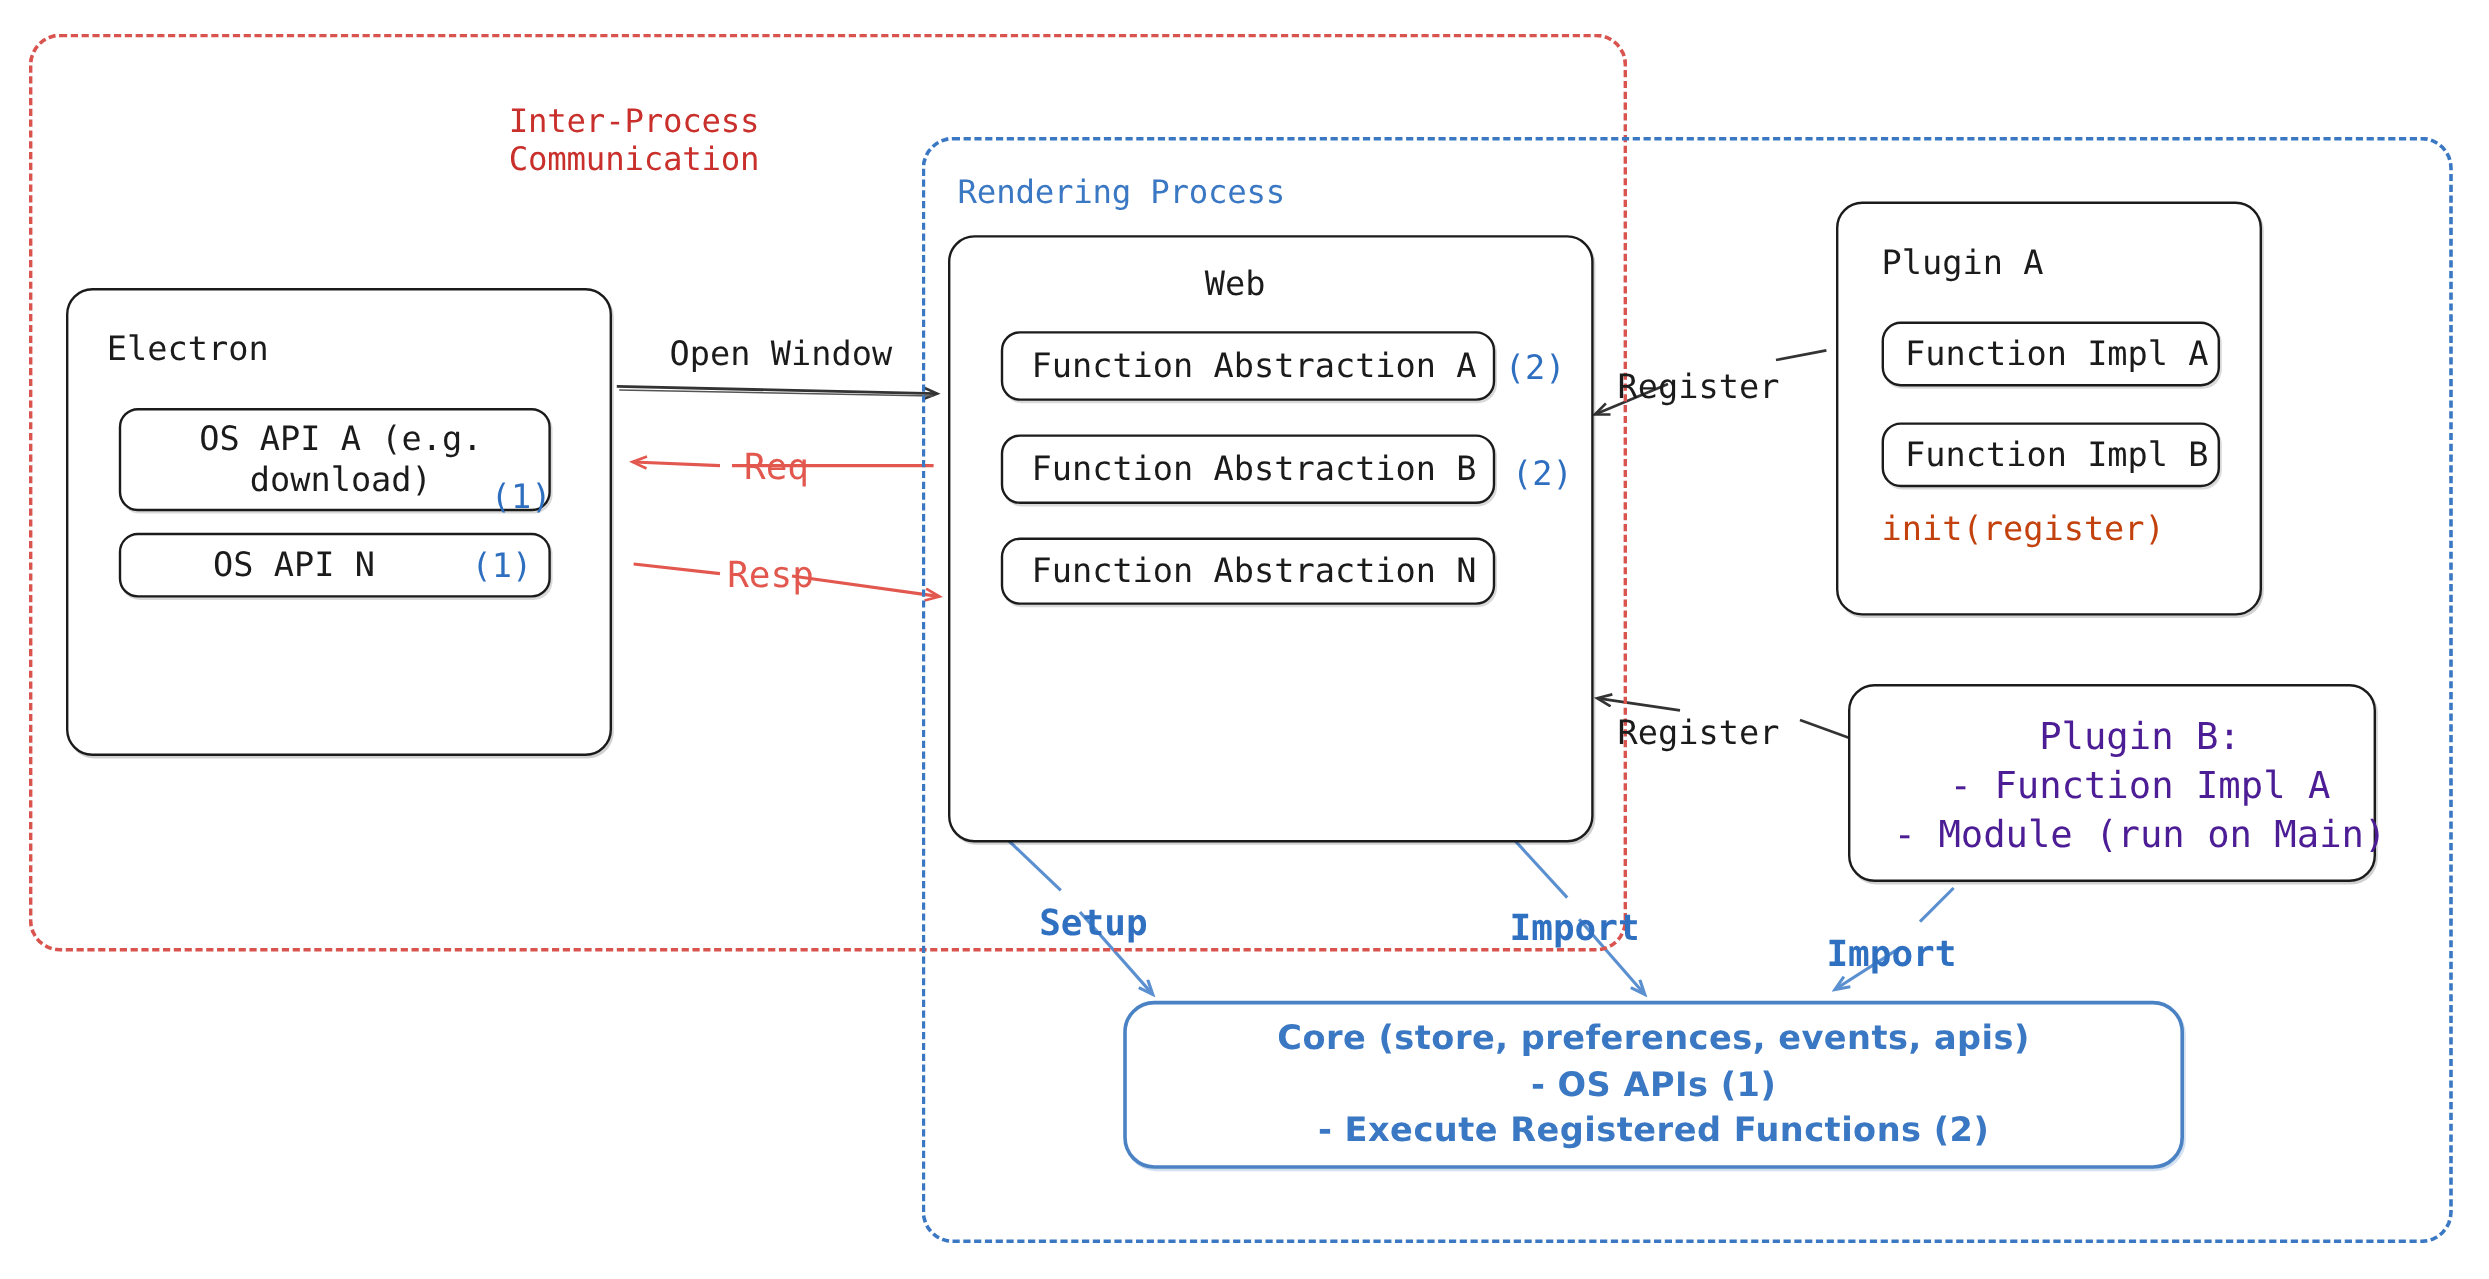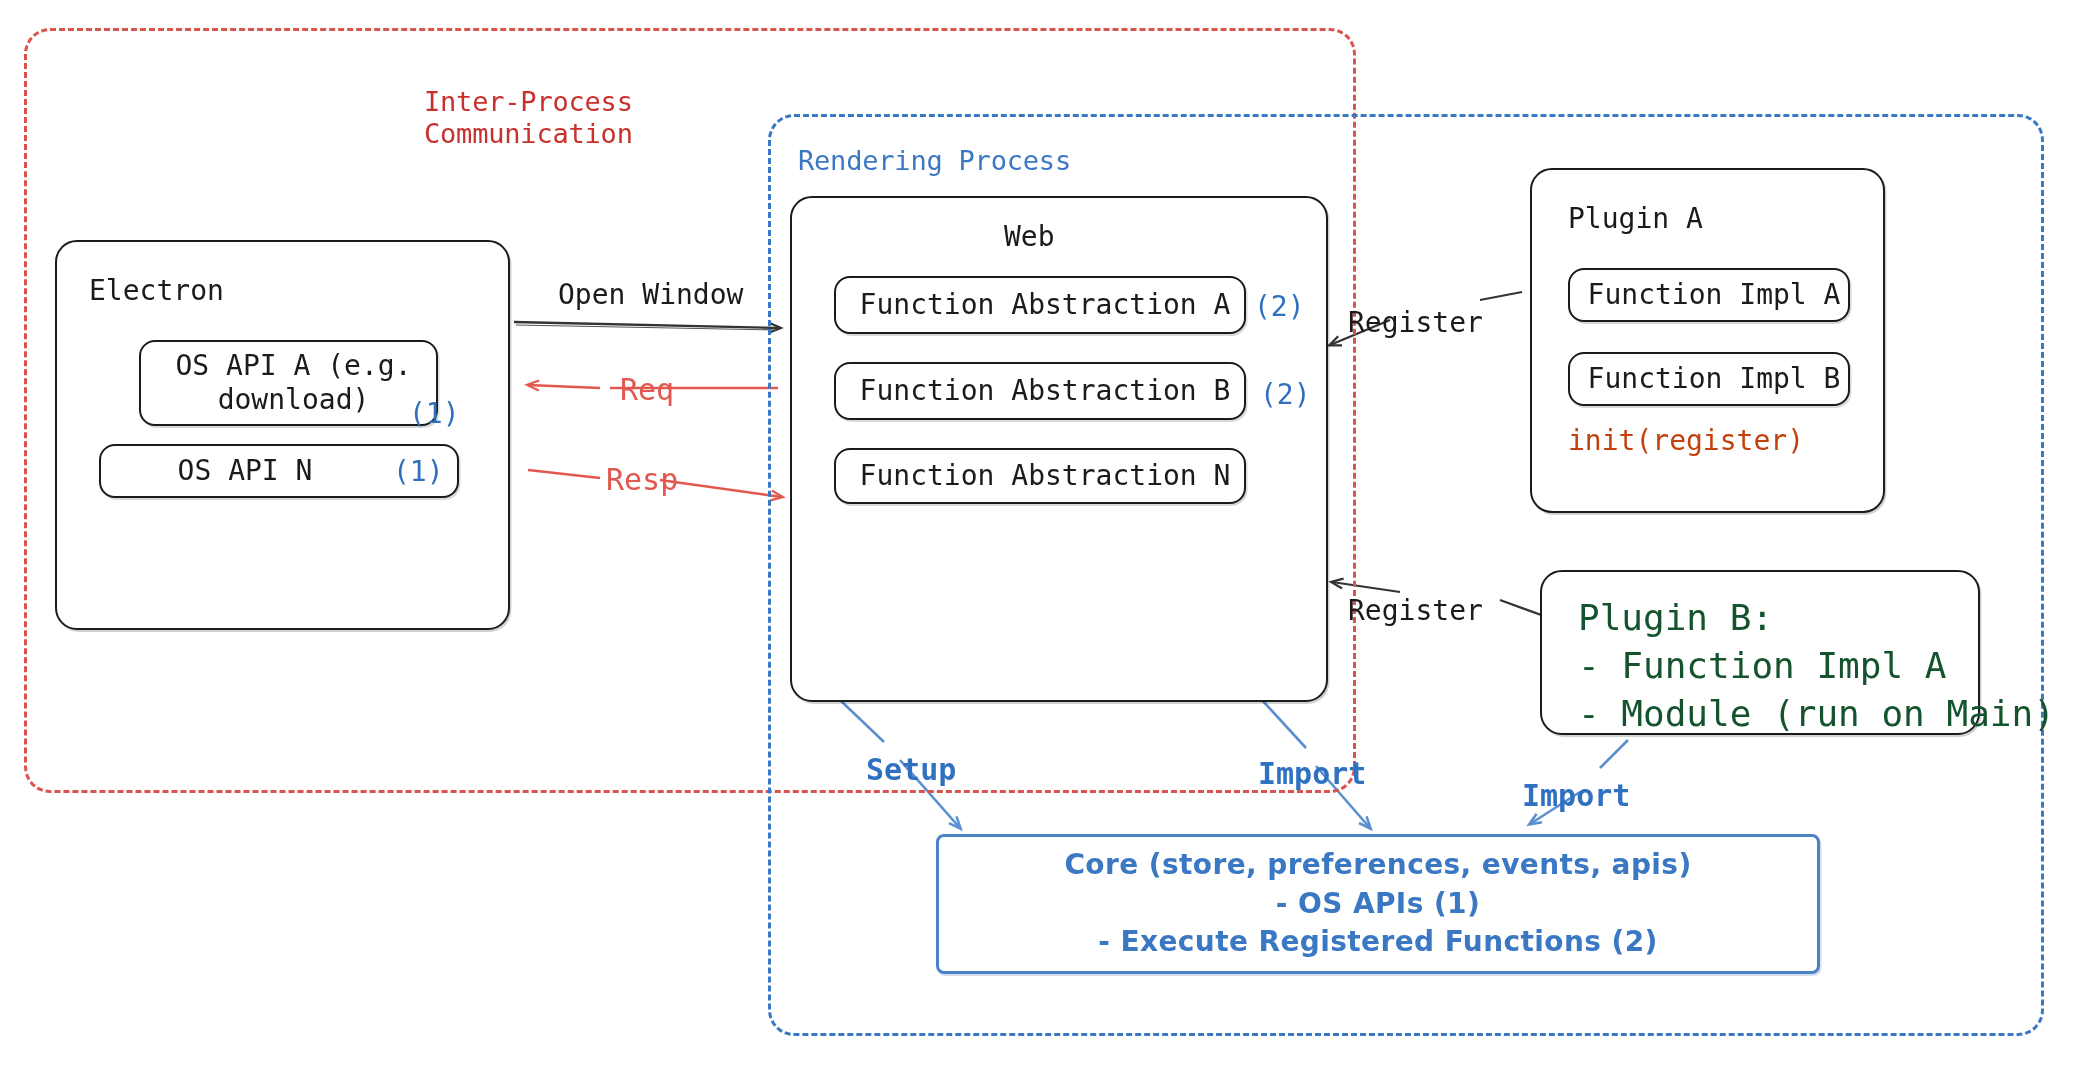--- a/index.html
+++ b/index.html
@@ -50,21 +50,21 @@
     background: #ffffff;
     box-shadow: 1.5px 2px 0 rgba(0,0,0,0.15);
     display: flex;
     align-items: center;
     justify-content: center;
     text-align: center;
     padding-left: 10px;
   }
   .core-box {
     border: 3px solid #4a82c4;
-    border-radius: 8px;
+    border-radius: 26px;
     background: #ffffff;
     box-shadow: 1.5px 2px 0 rgba(74,130,196,0.25);
     display: flex;
     align-items: center;
     justify-content: center;
   }
 
   .box-title {
     position: absolute;
     font-size: 28px;
@@ -107,24 +107,25 @@
     font-size: 28px;
     white-space: pre;
   }
   .edge-black { color: #1b1b1b; }
   .edge-red   { color: #e2584f; font-size: 30px; text-align: right; }
   .edge-blue  { color: #3070c0; font-weight: bold; font-size: 30px;
                 font-family: "DejaVu Sans Mono","Liberation Mono",monospace; }
 
   .plugin-list {
     position: absolute;
-    font-size: 36px;
-    color: #14532d;
+    font-size: 31px;
+    color: #4c1d95;
     white-space: pre;
     line-height: 1.33;
+    text-align: center;
   }
 </style>
 </head>
 <body>
 
 <div id="canvas">
 
   <svg class="abs" width="2074" height="1066" style="left:0;top:0;">
     <defs>
       <marker id="ah-black" markerWidth="16" markerHeight="16" refX="12" refY="6" orient="auto" markerUnits="userSpaceOnUse">
@@ -182,21 +183,21 @@
   <div class="abs region region-ipc" style="left:24px; top:28px; width:1332px; height:765px;"></div>
   <div class="region-label label-ipc" style="left:424px; top:86px;">Inter-Process
 Communication</div>
 
   <div class="abs region region-render" style="left:768px; top:114px; width:1276px; height:922px;"></div>
   <div class="region-label label-render" style="left:798px; top:145px;">Rendering Process</div>
 
   <div class="abs box" style="left:55px; top:240px; width:455px; height:390px;">
     <div class="box-title" style="left:32px; top:32px;">Electron</div>
 
-    <div class="abs inner-box" style="left:42px; top:98px; width:299px; height:86px;margin-left:40px;">
+    <div class="abs inner-box" style="left:42px; top:98px; width:360px; height:86px;">
       <span class="cell-text">OS API A (e.g.
 download)</span>
     </div>
     <div class="tag" style="left:352px; top:155px;">(1)</div>
 
     <div class="abs inner-box" style="left:42px; top:202px; width:360px; height:54px;">
       <span class="cell-text" style="margin-right:78px;">OS API N</span>
     </div>
     <div class="tag" style="left:336px; top:213px;">(1)</div>
   </div>

